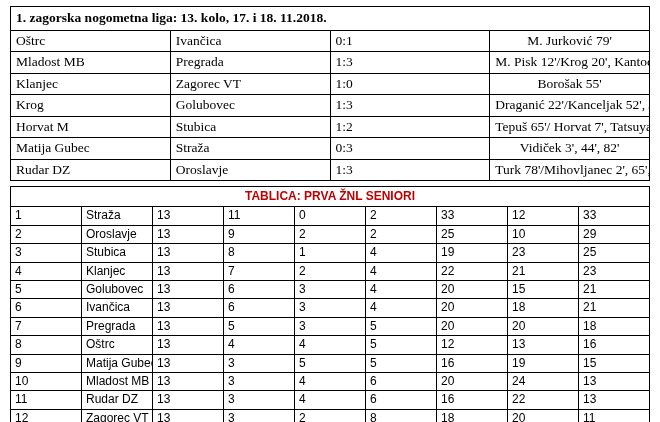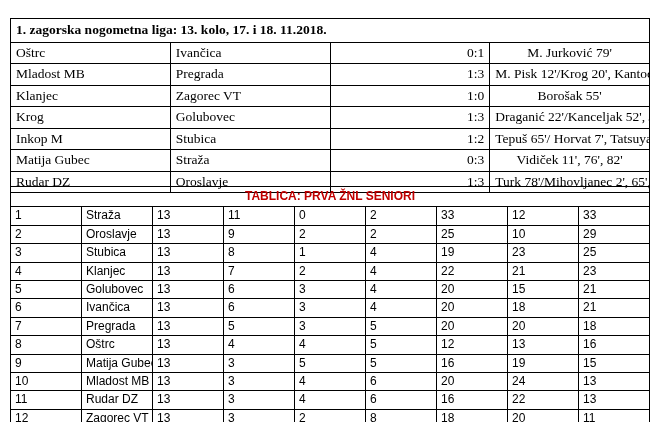--- a/index.html
+++ b/index.html
@@ -13,21 +13,21 @@
     font-family: "Liberation Sans", sans-serif;
     color: #000000;
     position: relative;
     overflow: hidden;
   }
 
   
   .results-wrap {
     position: absolute;
     left: 10px;
-    top: 18px;
+    top: 6px;
     width: 608px;
   }
   table.results {
     border-collapse: collapse;
     width: 640px;
     table-layout: fixed;
     font-family: "Liberation Serif", serif;
   }
   table.results td {
     border: 1px solid #000000;
@@ -38,21 +38,21 @@
     white-space: nowrap;
     overflow: hidden;
   }
   table.results tr.title-row td {
     font-weight: bold;
     font-size: 13.5px;
     padding: 3px 5px 4px 5px;
   }
   .col-home  { width: 118px; }
   .col-away  { width: 135px; }
-  .col-score { width: 50px; text-align: right; }
+  .col-score { width: 50px; text-align: left; }
   .col-scorers { width: 337px; text-align: center; }
 
   
   .standings-wrap {
     position: absolute;
     left: 10px;
     top: 186px;
     width: 640px;
   }
   table.standings {
@@ -114,31 +114,31 @@
       </tr>
 
       <tr>
         <td class="col-home">Krog</td>
         <td class="col-away">Golubovec</td>
         <td class="col-score">1:3</td>
         <td class="col-scorers">Draganić 22'/Kanceljak 52', Josipović 89', 90+3'</td>
       </tr>
 
       <tr>
-        <td class="col-home">Inkop M</td>
+        <td class="col-home">Horvat M</td>
         <td class="col-away">Stubica</td>
         <td class="col-score">1:2</td>
         <td class="col-scorers">Tepuš 65'/ Horvat 7', Tatsuya 61'</td>
       </tr>
 
       <tr>
         <td class="col-home">Matija Gubec</td>
         <td class="col-away">Straža</td>
         <td class="col-score">0:3</td>
-        <td class="col-scorers">Vidiček 11', 76', 82'</td>
+        <td class="col-scorers">Vidiček 3', 44', 82'</td>
       </tr>
 
       <tr>
         <td class="col-home">Rudar DZ</td>
         <td class="col-away">Oroslavje</td>
         <td class="col-score">1:3</td>
         <td class="col-scorers"><span>Turk 78'/Mihovljanec 2', 65', 89'</span></td>
       </tr>
     </tbody>
   </table>

